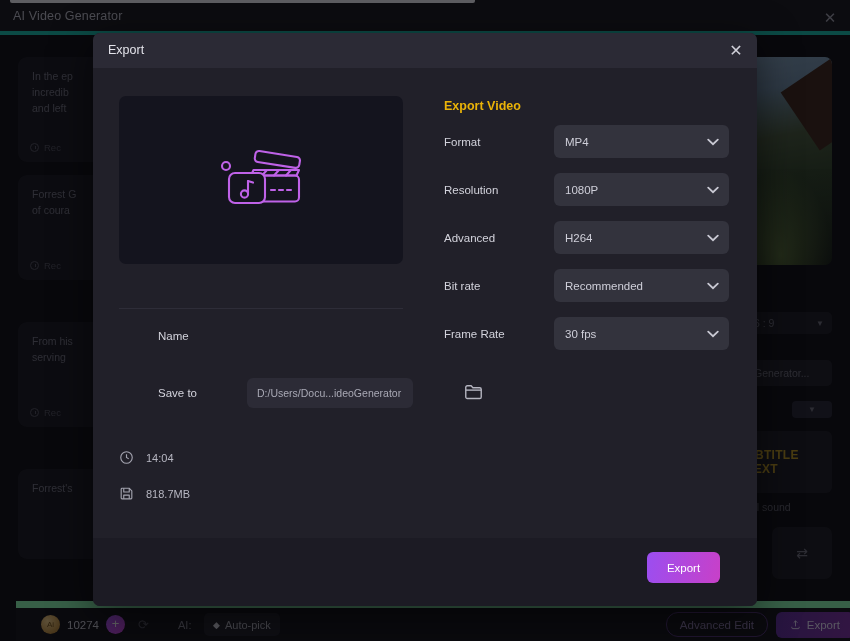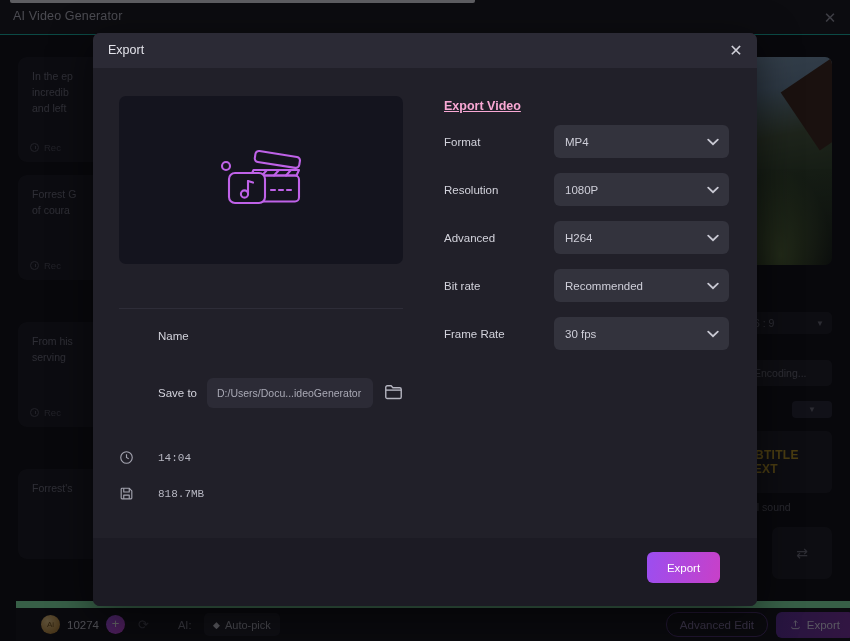--- a/index.html
+++ b/index.html
@@ -12,21 +12,21 @@
   #app {
     position: relative;
     width: 850px; height: 641px;
     background: #0b0b10;
   }
 
   
   .titlebar {
     position: absolute; left: 0; top: 0; width: 850px; height: 35px;
     background: #16161c;
-    border-bottom: 1px solid #14b8a6;
+    border-bottom: 4px solid #14b8a6;
   }
   .titlebar-accent {
     position: absolute; left: 10px; top: 0px; width: 465px; height: 3px;
     background: #e9e9ef; border-radius: 0 0 2px 2px;
   }
   .app-title {
     position: absolute; left: 13px; top: 9px;
     font-size: 12.5px; color: #b9b9c4; letter-spacing: .15px;
   }
   .win-close {
@@ -220,29 +220,29 @@
     width: 166px; height: 30px; background: #2c2b36;
     border-radius: 6px; display: flex; align-items: center;
     padding: 0 10px; font-size: 10.5px; color: #a9a9b5;
     overflow: hidden; white-space: nowrap;
   }
   .folder-btn {
     margin-left: 11px; width: 20px; height: 20px; cursor: pointer;
     color: #b5b5c0;
   }
   .meta-row {
-    position: absolute; left: 26px; display: flex; align-items: center; gap: 24px;
-    font-size: 11px; color: #b7b7c2; font-family: Liberation Mono, monospace;
+    position: absolute; left: 26px; display: flex; align-items: center; gap: 12px;
+    font-size: 11px; color: #b7b7c2;
   }
   .meta-ic { width: 15px; height: 15px; color: #a4a4b0; flex: none; }
 
   
   .col-title {
     position: absolute; left: 351px; top: 31px;
-    font-size: 12.5px; font-weight: 700; color: #f9a8d4; text-decoration: underline;
+    font-size: 12.5px; font-weight: 700; color: #eab308;
   }
   .setting-row {
     position: absolute; left: 351px; width: 285px; height: 33px;
     display: flex; align-items: center;
   }
   .setting-label {
     width: 110px; font-size: 11.5px; color: #d3d3dc; flex: none;
   }
   .select {
     position: relative; width: 175px; height: 33px;
@@ -306,21 +306,21 @@
       </div>
     </div>
 
     <div class="bg-right">
       <div class="bg-preview"></div>
       <div class="bg-ratio">
         <span>6 : 9</span>
         <span style="font-size:8px;">▼</span>
       </div>
       <div class="bg-lang">
-        <span>Encoding...</span>
+        <span>Generator...</span>
       </div>
       <div class="bg-small-sel">
         <span style="font-size:8px;color:#6b6b78;">▼</span>
       </div>
       <div class="bg-subtitle-box">
         <span class="bg-subtitle-text">UBTITLE TEXT</span>
       </div>
       <div class="bg-origsound">ginal sound</div>
       <div class="bg-swap">⇄</div>
     </div>
@@ -380,21 +380,21 @@
           <path d="M56 42 h4 M64 42 h4 M72 42 h4"></path>
         </svg>
       </div>
 
       <div class="divider"></div>
 
       <div class="field-row" style="top:262px;">
         <span class="field-label">Name</span>
       </div>
 
-      <div class="field-row" style="top:310px;">
+      <div class="field-row" style="top:310px;gap:40px;">
         <span class="field-label">Save to</span>
         <span class="path-box">D:/Users/Docu...ideoGenerator</span>
         <span class="folder-btn">
           <svg width="19" height="17" viewBox="0 0 24 22" fill="none" stroke="#b5b5c0" stroke-width="1.8" stroke-linejoin="round">
             <path d="M2 5.5a2 2 0 0 1 2-2h5l2.2 2.6H20a2 2 0 0 1 2 2V18a2 2 0 0 1-2 2H4a2 2 0 0 1-2-2z"></path>
             <path d="M2 9.2h20"></path>
           </svg>
         </span>
       </div>
 

